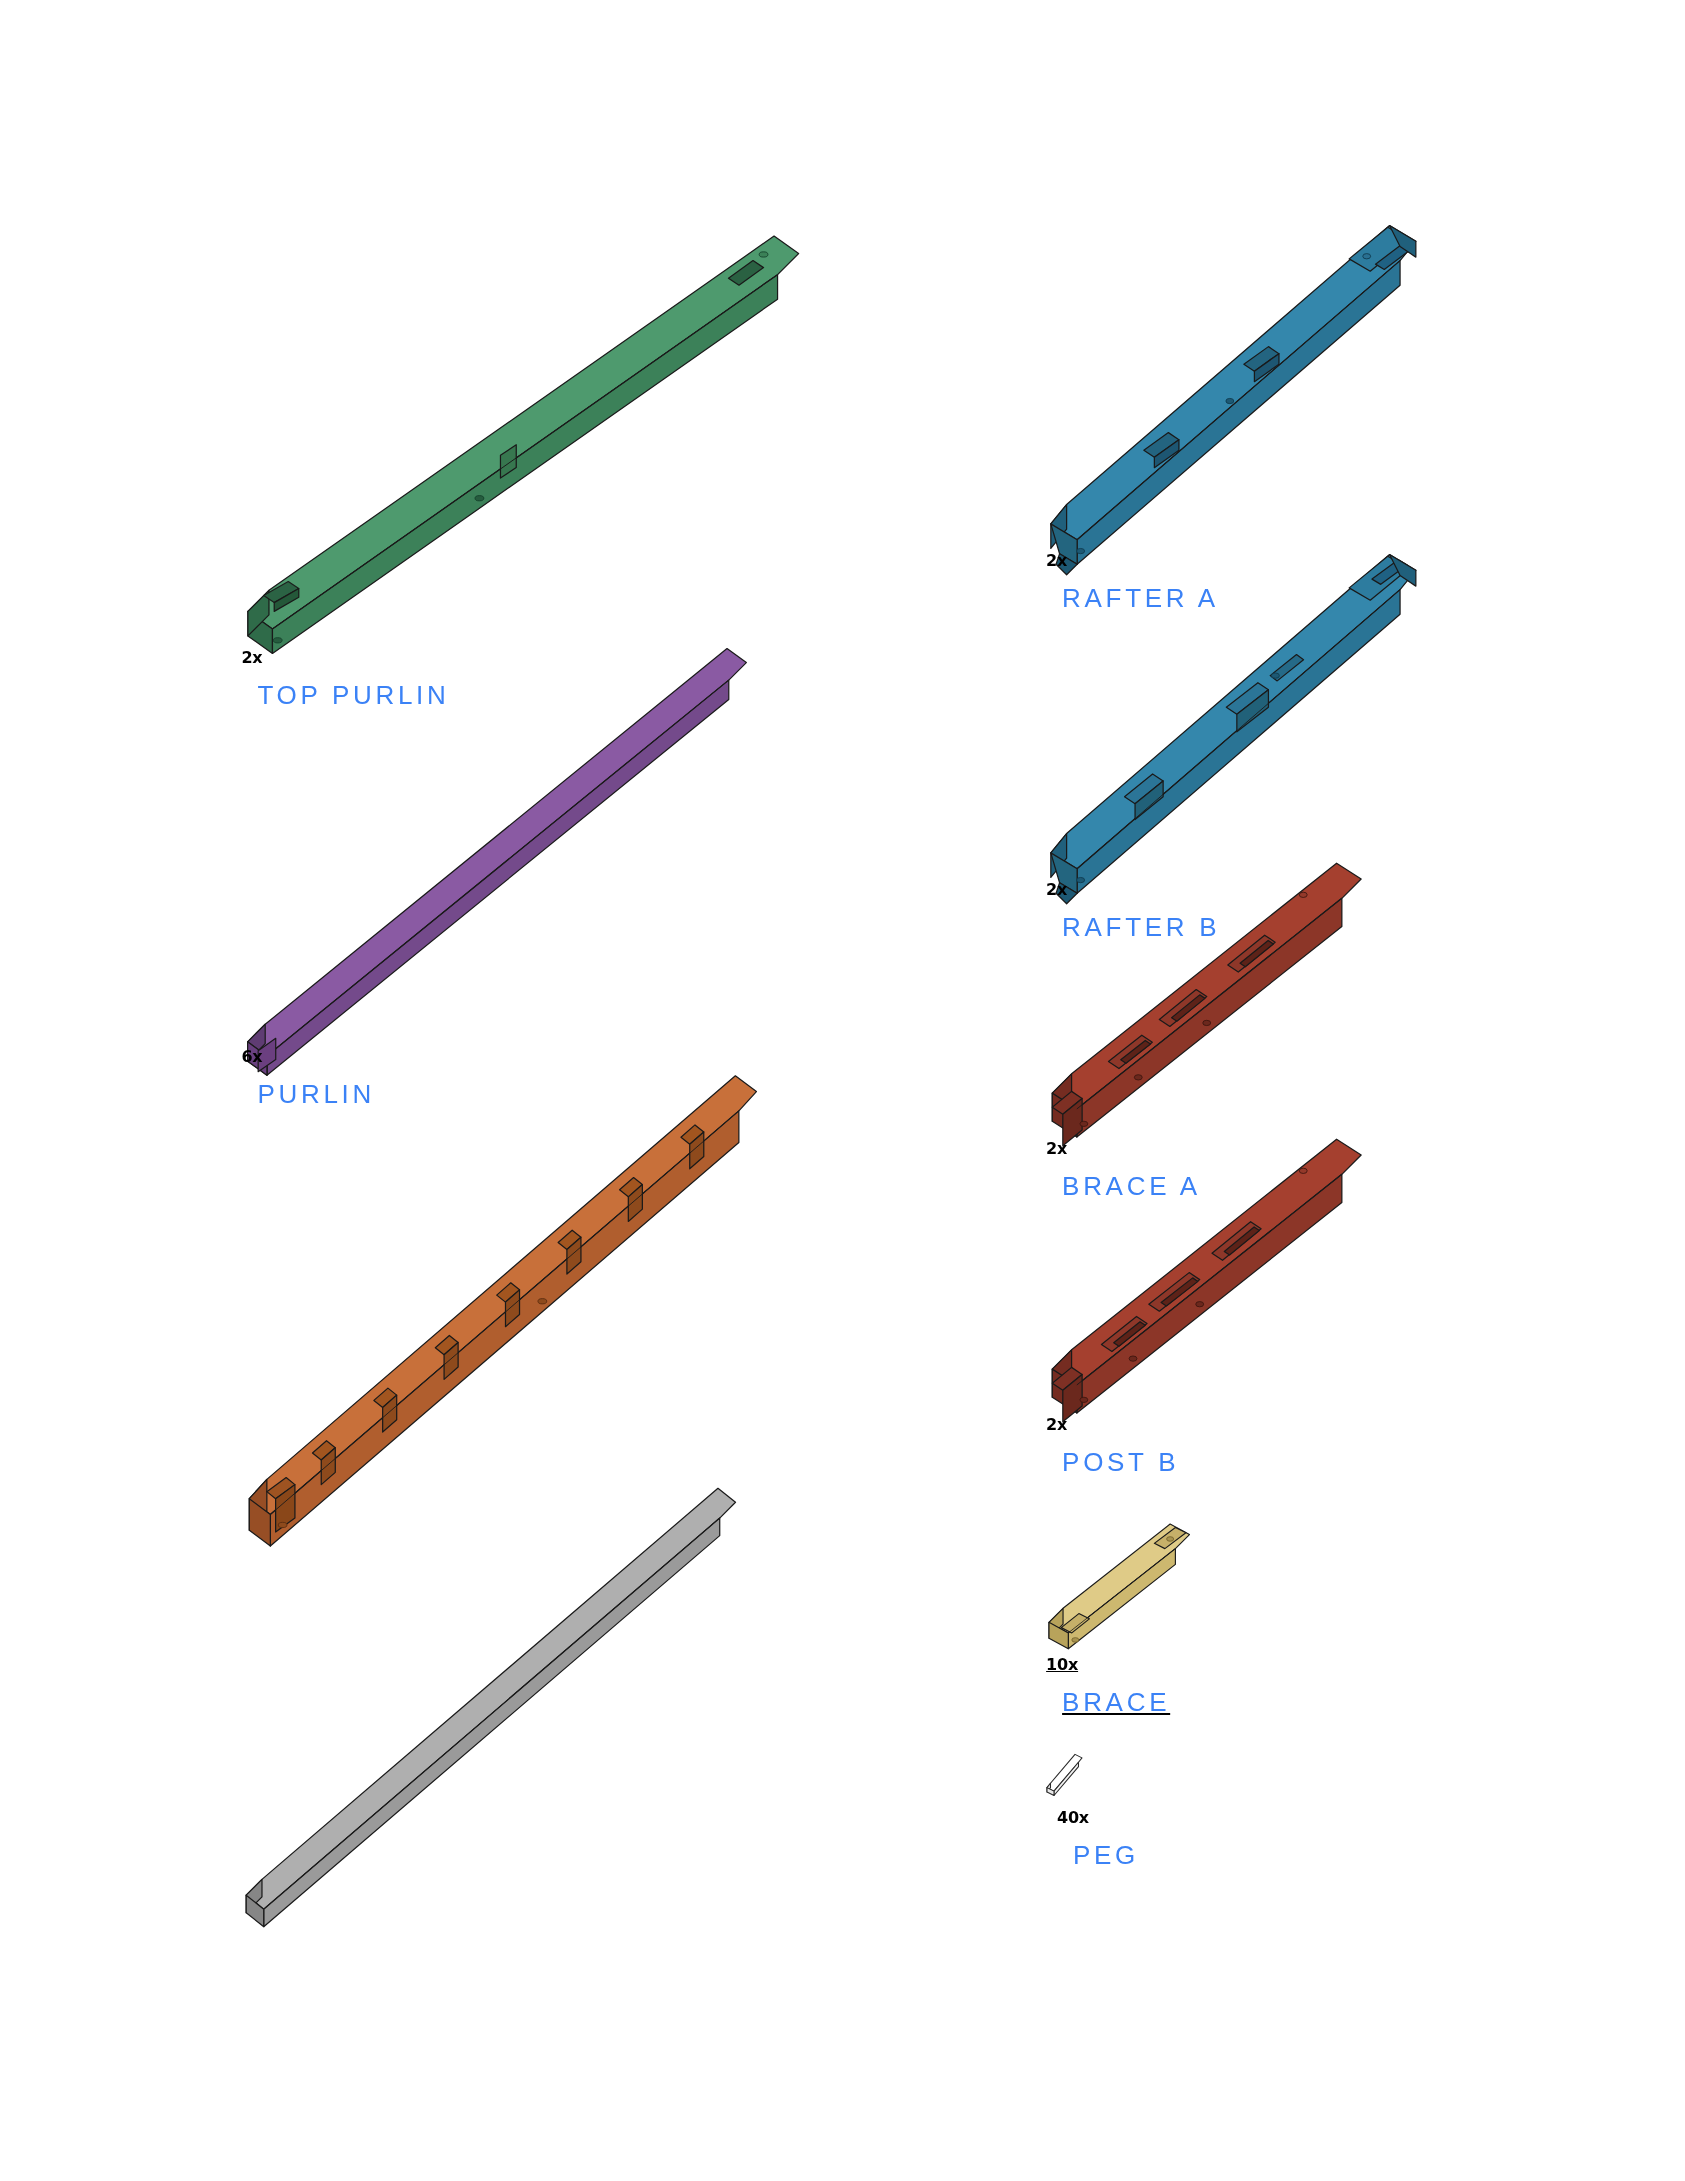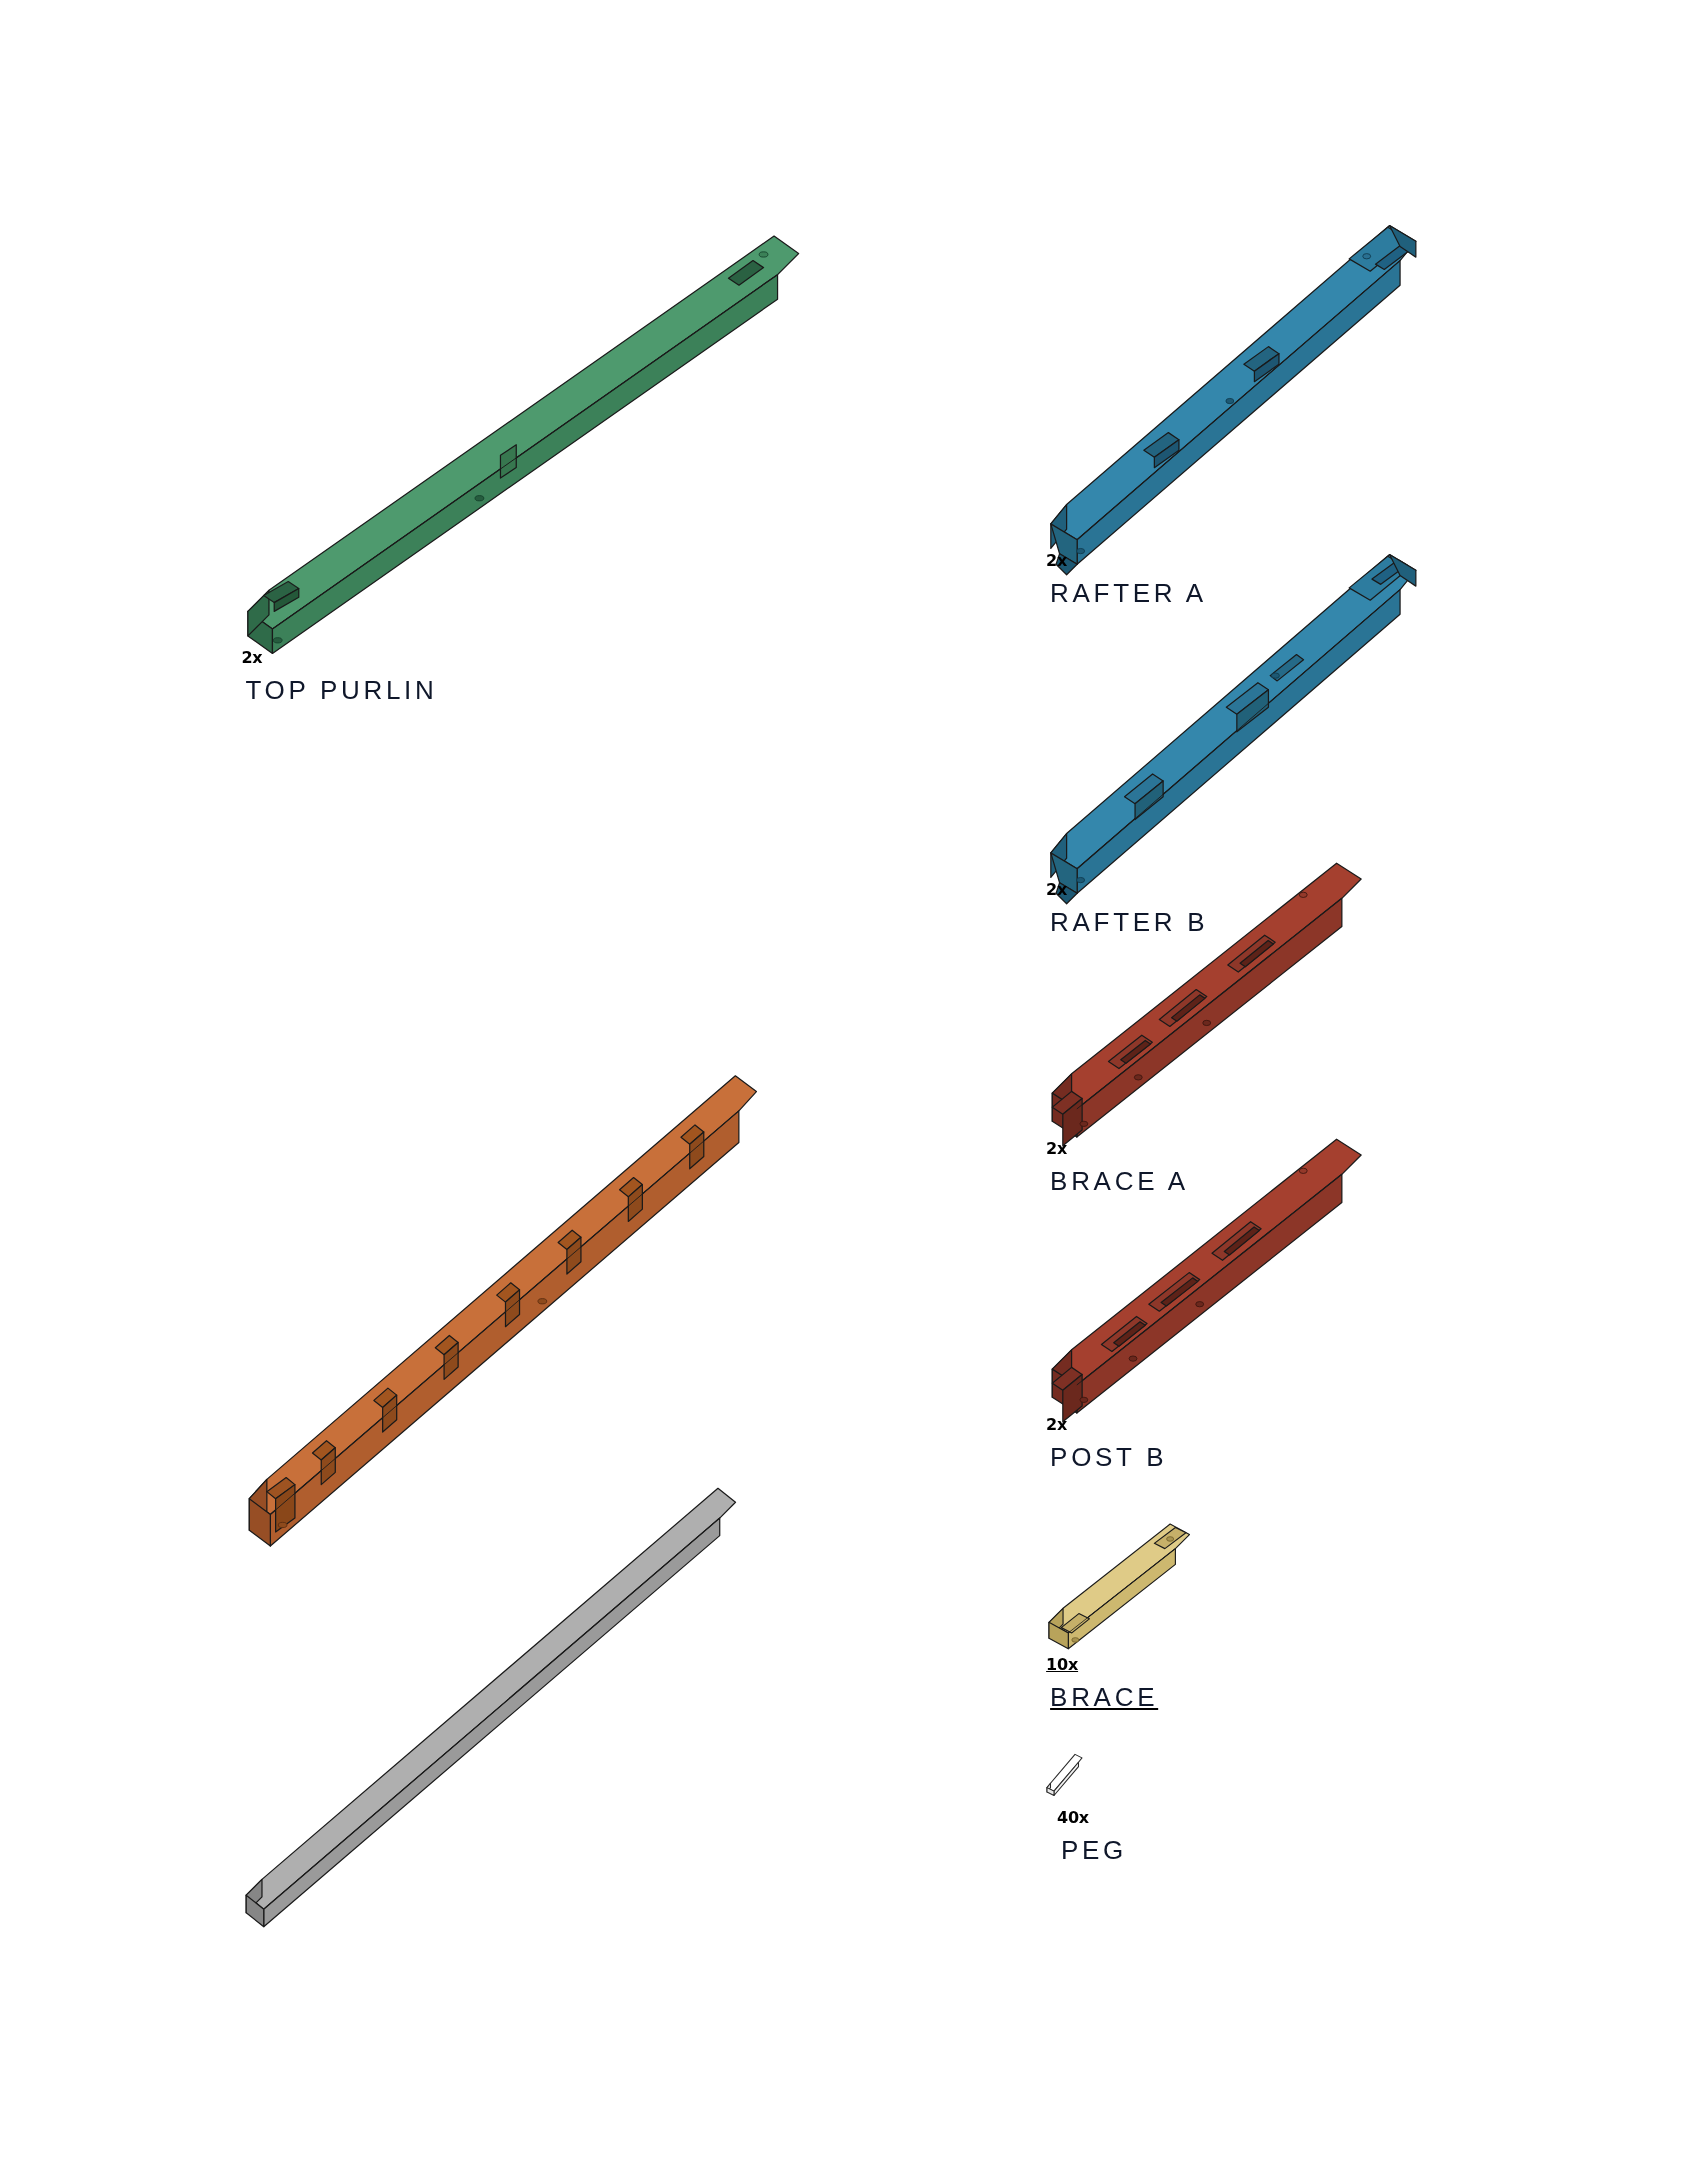--- a/index.html
+++ b/index.html
@@ -43,24 +43,24 @@
     font-size: 16px;
     color: #000000;
     line-height: 1;
     letter-spacing: -0.2px;
     margin: 0 0 11.4px 0;
   }
   .pname {
     font-family: "Liberation Sans", sans-serif;
     font-weight: 300;
     font-size: 26px;
-    color: #0f172a;
+    color: #3b82f6;
     line-height: 1;
     letter-spacing: 3.7px;
-    margin: 4px;
+    margin: 16px;
   }
 </style>
 </head>
 <body>
 
 <div id="sheet">
 
   <div class="part" style="left:237px; top:215px; width:562px; height:456px;">
     <div class="part-art">
       <svg width="562" height="456" viewBox="0 0 640 520">
@@ -87,20 +87,39 @@
           <path d="M40 472 L616 68" fill="none" stroke="#1a1a1a" stroke-width="1.1"></path>
         </g>
       </svg>
     </div>
     <div class="label-block" style="left:4.4px; top:435px;">
       <p class="qty">2x</p>
       <p class="pname">TOP PURLIN</p>
     </div>
   </div>
 
+  <div class="part" style="left:237px; top:645px; width:527px; height:439px;">
+    <div class="part-art">
+      <svg width="527" height="439" viewBox="0 0 600 500">
+        <g stroke="#1a1a1a" stroke-width="1.4" stroke-linejoin="round">
+          <path d="M12 452 L32 432 L558 4 L580 20 L560 40 L34 468 Z" fill="#8A5AA3"></path>
+          <path d="M34 468 L560 40 L560 62 L34 490 Z" fill="#744A8B"></path>
+          <path d="M12 452 L32 432 L32 454 L12 474 Z" fill="#5F3C73"></path>
+          <path d="M12 452 L34 468 L34 490 L12 474 Z" fill="#5F3C73"></path>
+          <path d="M12 452 L34 468 L34 490 L12 474 Z" fill="#69407F"></path>
+          <path d="M34 468 L560 40" fill="none" stroke="#1a1a1a" stroke-width="1"></path>
+          <path d="M24 462 L44 448 L44 472 L24 486 Z" fill="#6B3F80"></path>
+        </g>
+      </svg>
+    </div>
+    <div class="label-block" style="left:4.4px; top:404px;">
+      <p class="qty">6x</p>
+      <p class="pname">PURLIN</p>
+    </div>
+  </div>
 
   <div class="part" style="left:237px; top:1067px; width:544px; height:465px;">
     <div class="part-art">
       <svg width="544" height="465" viewBox="0 0 620 530">
         <g stroke="#1a1a1a" stroke-width="1.4" stroke-linejoin="round">
           <path d="M14 492 L34 470 L568 10 L592 28 L572 50 L38 510 Z" fill="#C8703A"></path>
           <path d="M38 510 L572 50 L572 86 L38 546 Z" fill="#B05E2E"></path>
           <path d="M14 492 L34 470 L34 506 L14 528 Z" fill="#974E25"></path>
           <path d="M14 492 L38 510 L38 546 L14 528 Z" fill="#974E25"></path>
 

